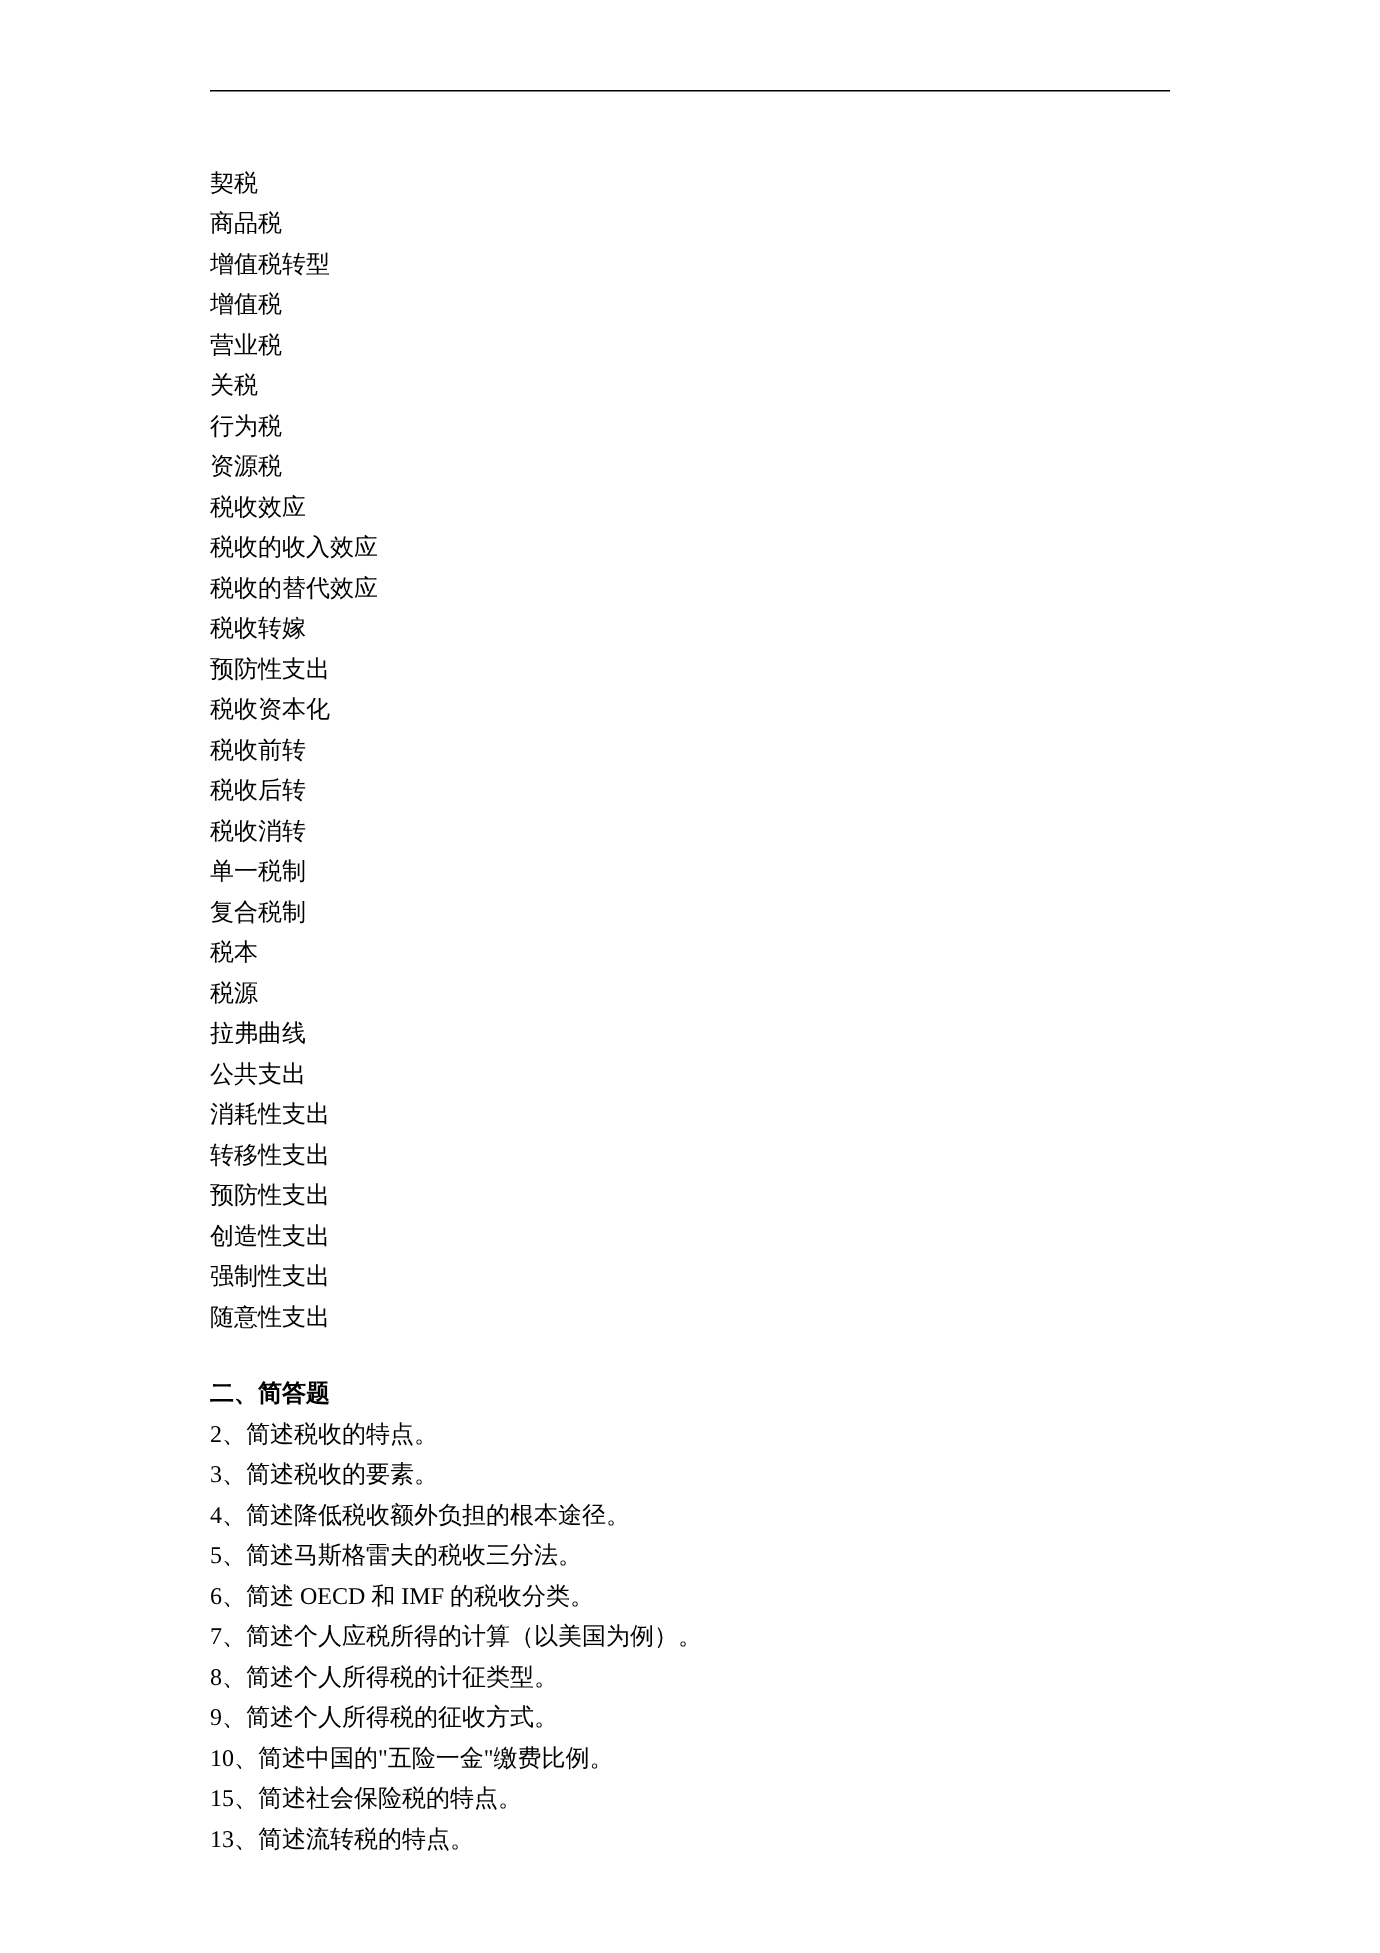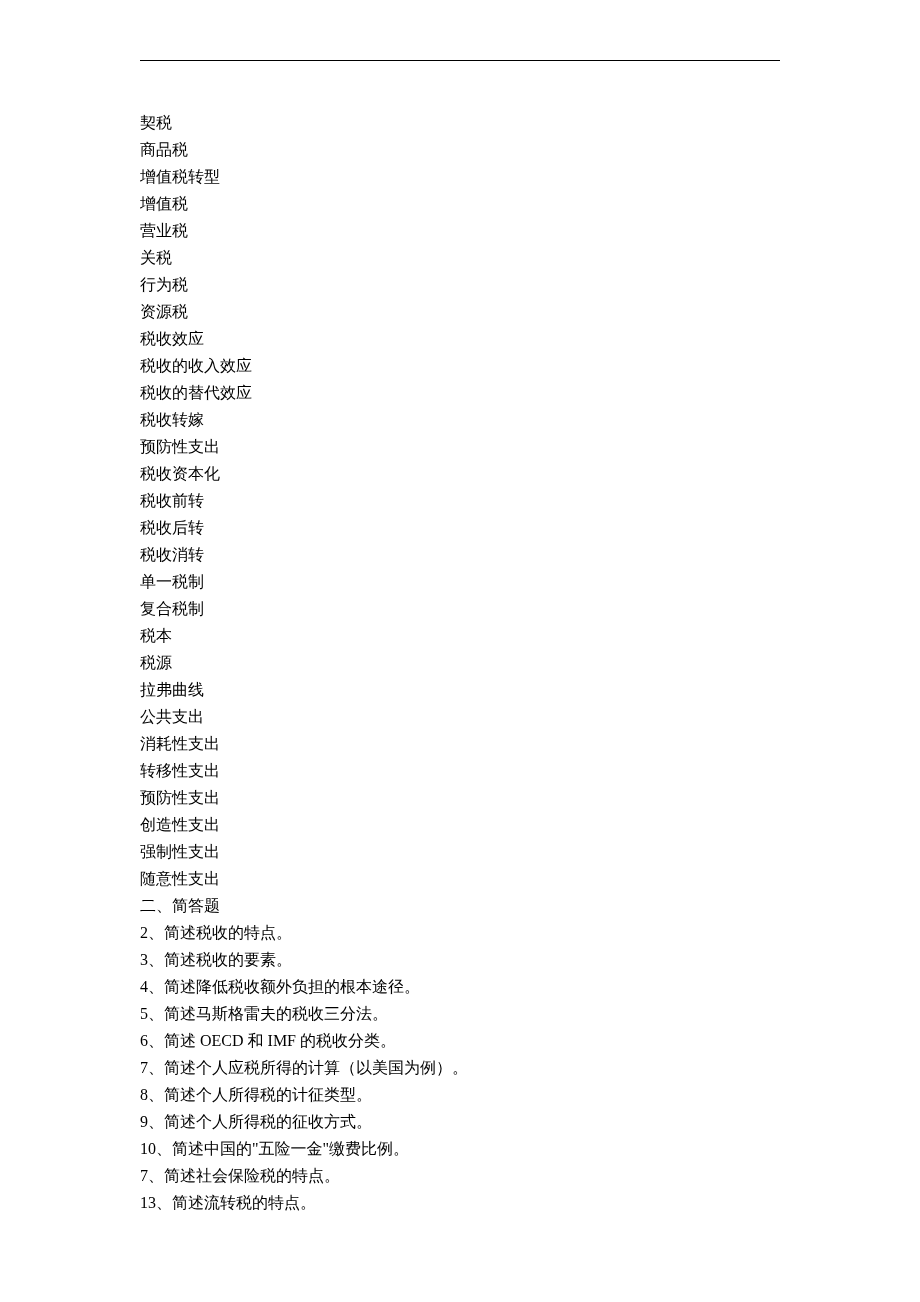--- a/index.html
+++ b/index.html
@@ -14,29 +14,30 @@
       height: 1302px;
       padding: 60px 140px 60px 140px;
       position: relative;
     }
     .top-line {
       border-top: 1.5px solid #000;
       width: 640px;
       margin-bottom: 48px;
     }
     .term-list {
+      margin-bottom: 24px;
     }
     .term-item {
       font-size: 16px;
       line-height: 27px;
       color: #000;
     }
     .section-heading {
       font-size: 16px;
-      font-weight: normal;
+      font-weight: bold;
       line-height: 27px;
       color: #000;
       margin-bottom: 0px;
     }
     .question-list {
     }
     .question-item {
       font-size: 16px;
       line-height: 27px;
       color: #000;
@@ -84,15 +85,15 @@
 <div class="question-list">
   <div class="question-item">2、简述税收的特点。</div>
   <div class="question-item">3、简述税收的要素。</div>
   <div class="question-item">4、简述降低税收额外负担的根本途径。</div>
   <div class="question-item">5、简述马斯格雷夫的税收三分法。</div>
   <div class="question-item">6、简述 OECD 和 IMF 的税收分类。</div>
   <div class="question-item">7、简述个人应税所得的计算（以美国为例）。</div>
   <div class="question-item">8、简述个人所得税的计征类型。</div>
   <div class="question-item">9、简述个人所得税的征收方式。</div>
   <div class="question-item">10、简述中国的"五险一金"缴费比例。</div>
-  <div class="question-item">7、简述社会保险税的特点。</div>
+  <div class="question-item">15、简述社会保险税的特点。</div>
   <div class="question-item">13、简述流转税的特点。</div>
 </div>
 
 </body></html>

